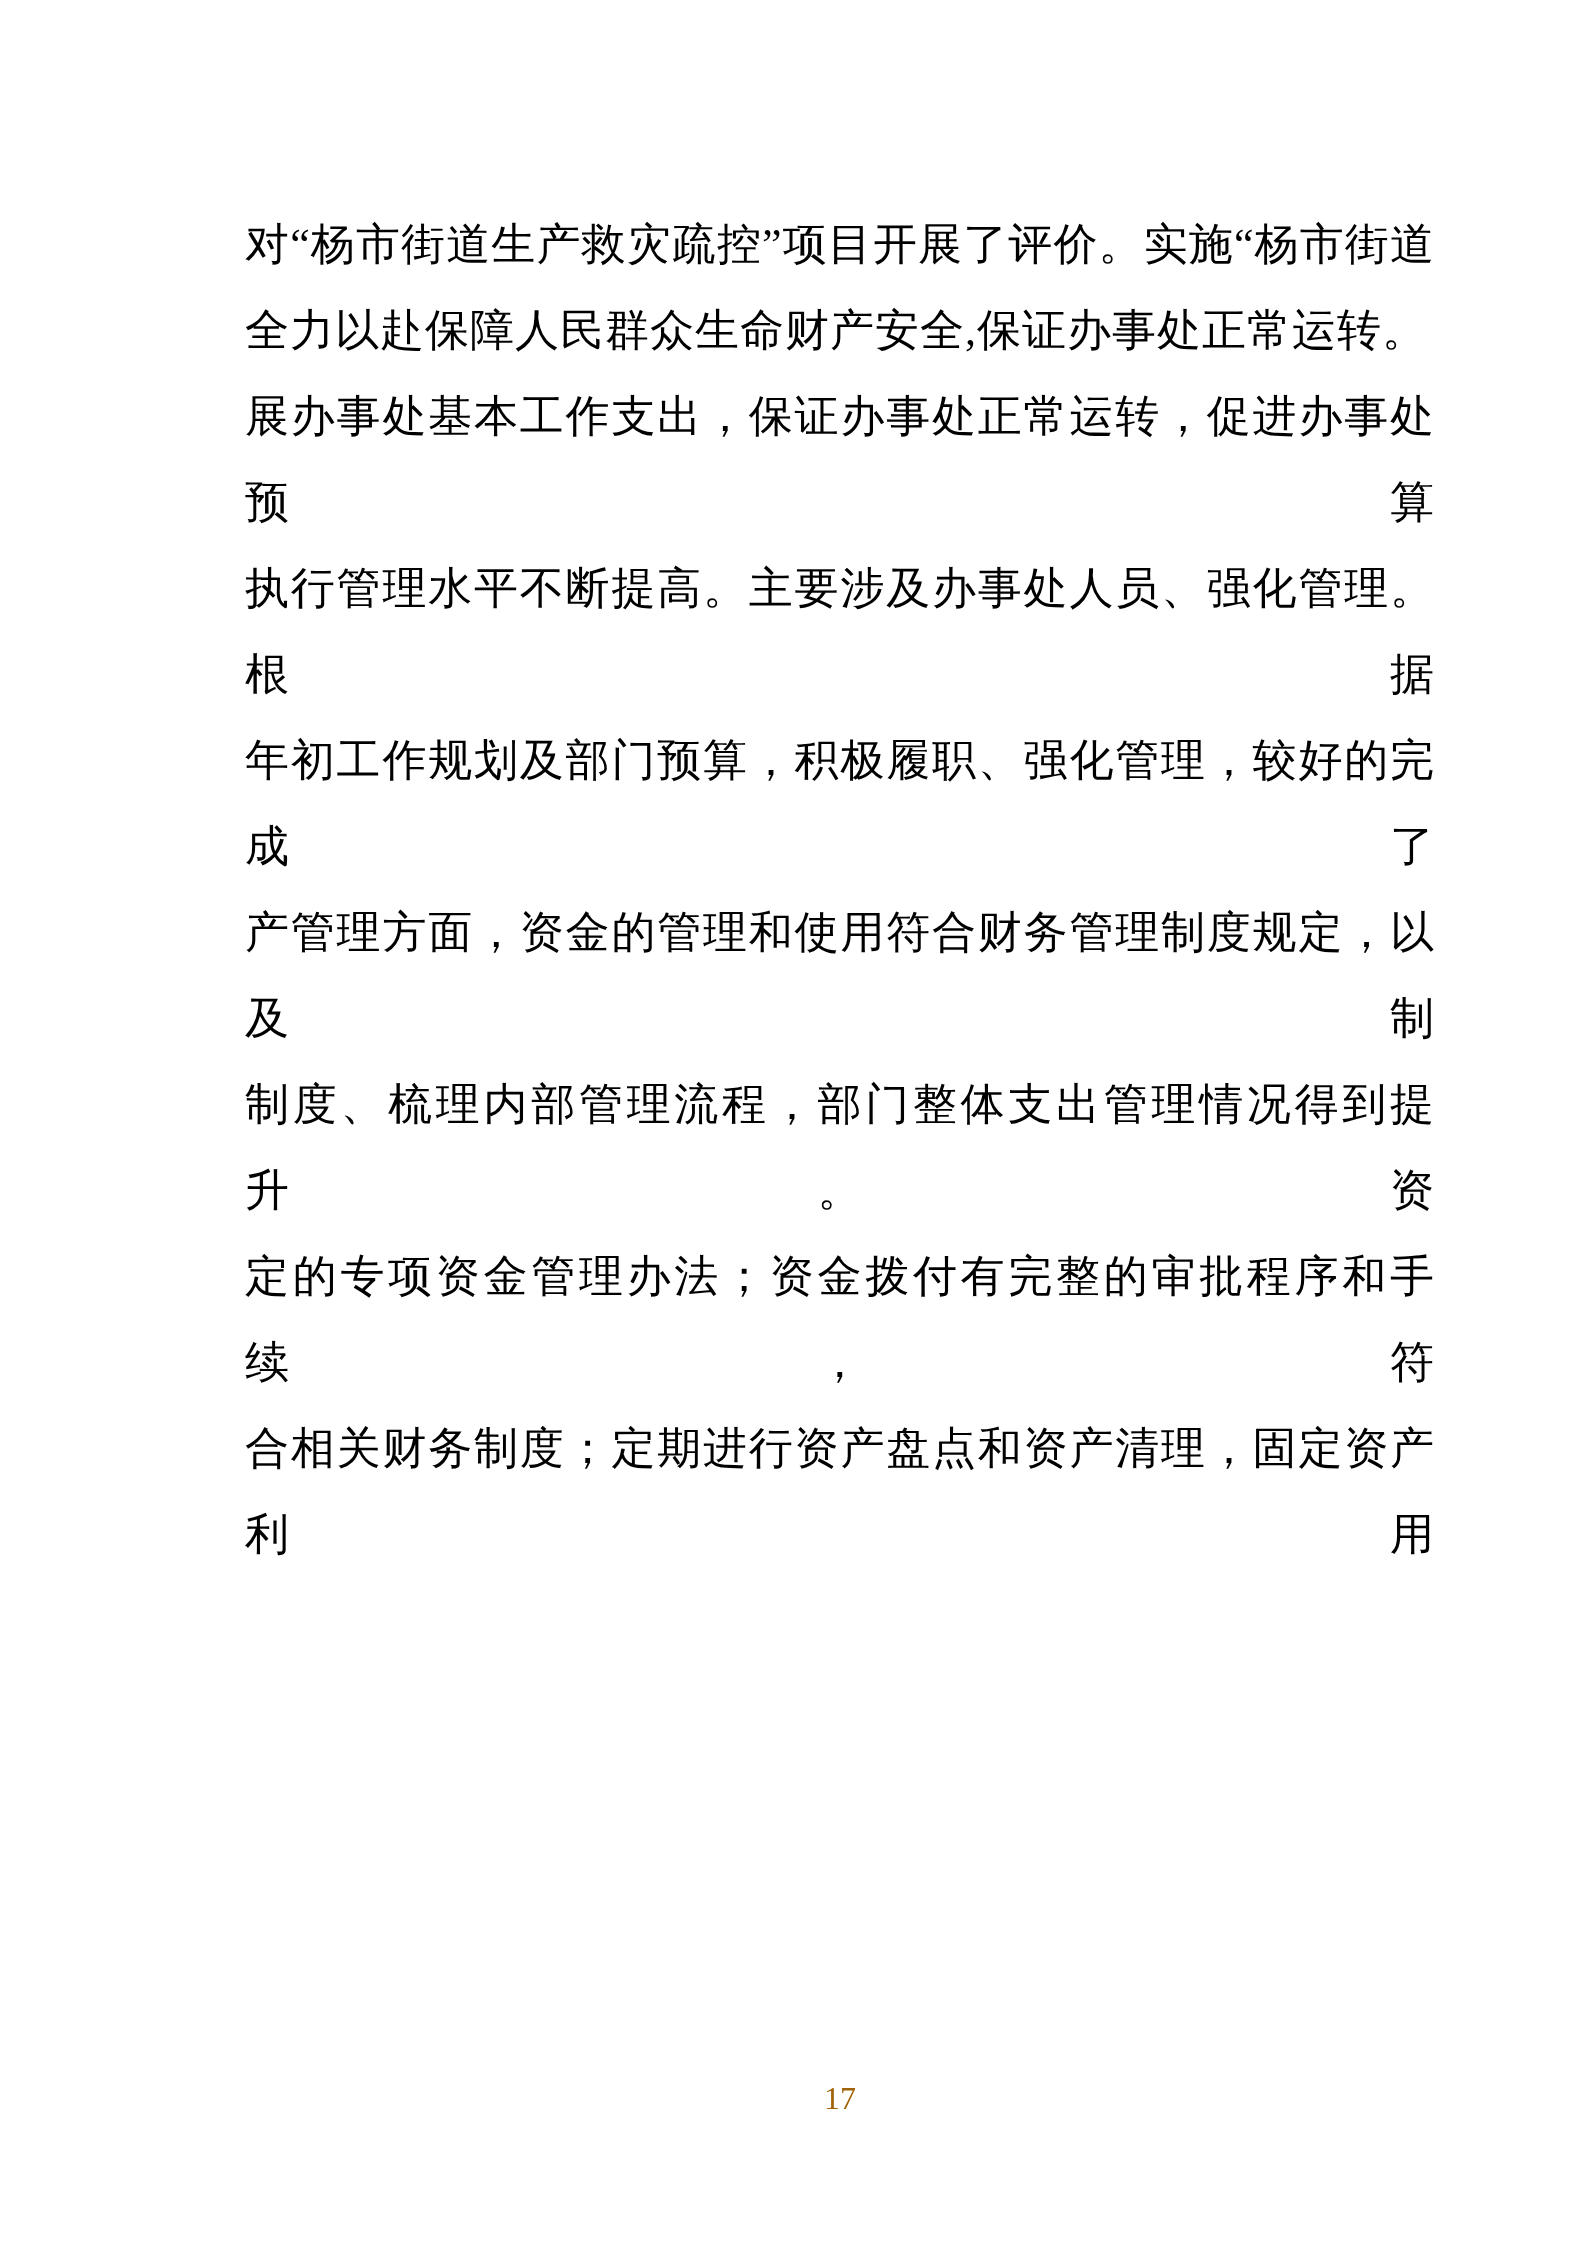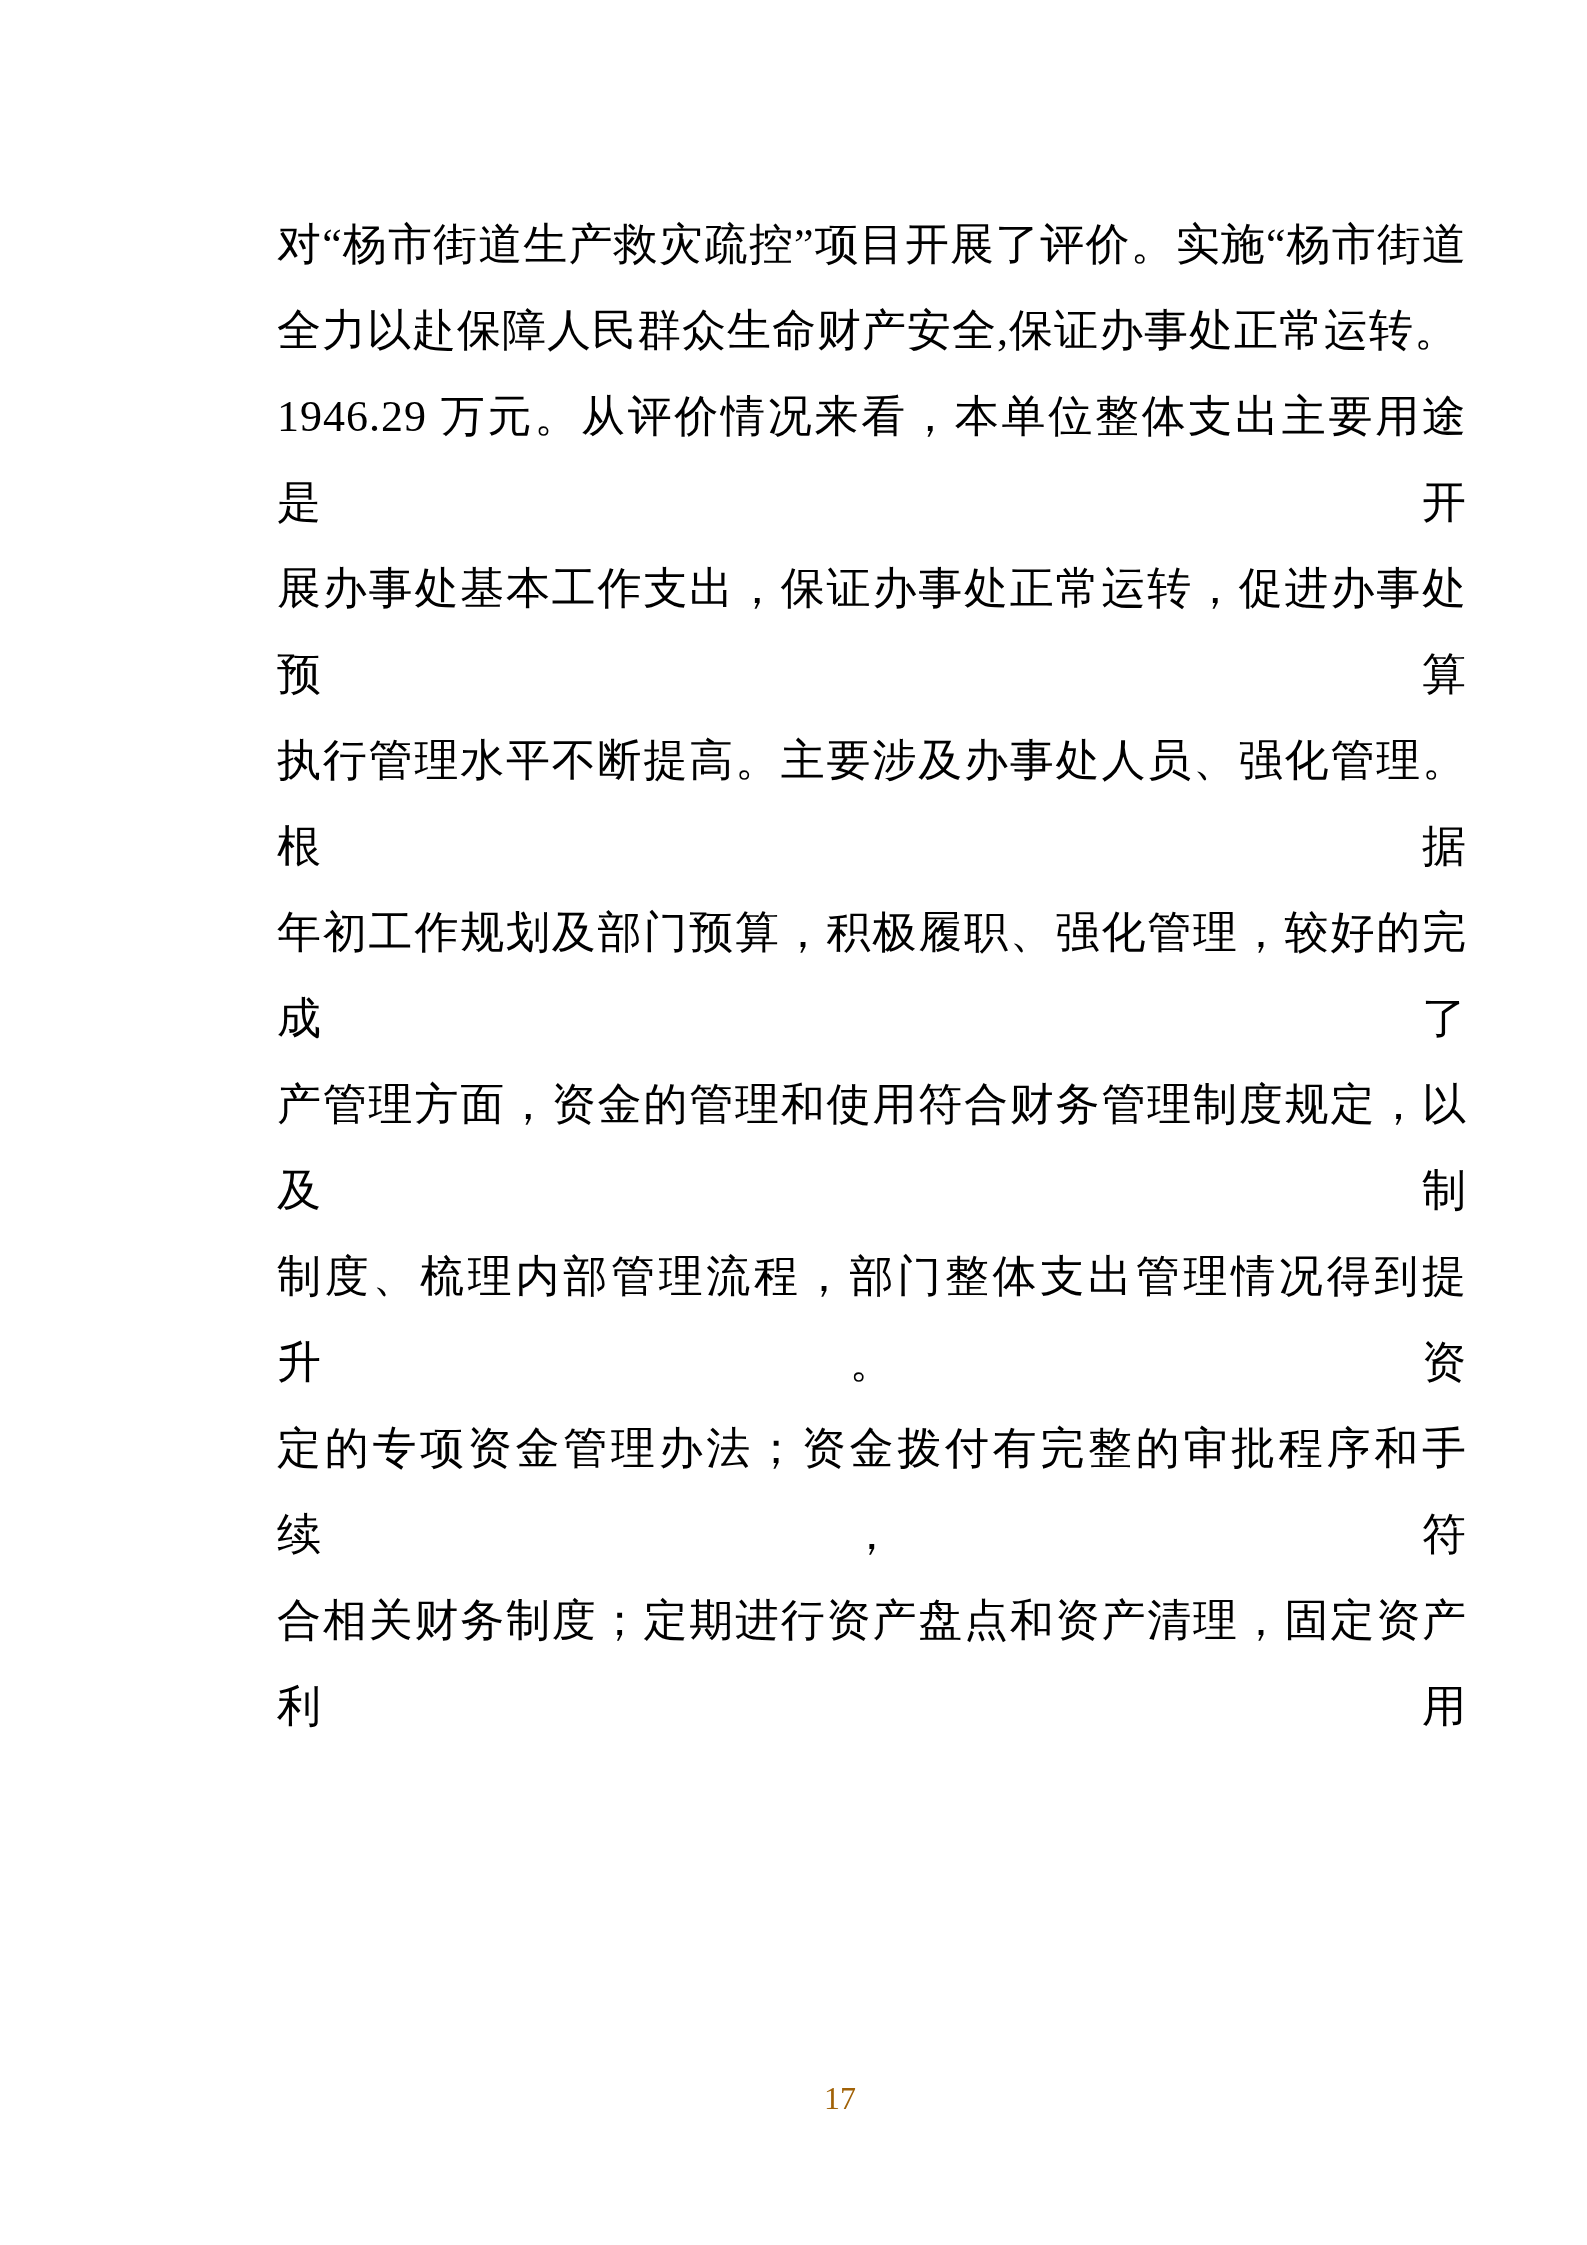--- a/index.html
+++ b/index.html
@@ -23,21 +23,20 @@
     width: 1190px;
     font-size: 44px;
     line-height: 86px;
     letter-spacing: 1px;
     text-align: justify;
     text-align-last: left;
   }
   .ln {
     width: 100%;
     white-space: nowrap;
-    margin-left: 32px;
   }
   .ln.fill {
     white-space: normal;
     text-align: justify;
     text-align-last: justify;
   }
   .ln.indent {
     text-indent: 88px;
   }
   .page-number {
@@ -52,21 +51,20 @@
   }
 </style>
 </head>
 <body>
 
 <div class="page">
 
   <div class="text-block">
     <div class="ln fill">对“杨市街道生产救灾疏控”项目开展了评价。实施“杨市街道</div>
     <div class="ln">全力以赴保障人民群众生命财产安全,保证办事处正常运转。</div>
-    <div class="ln fill">1946.29 万元。从评价情况来看，本单位整体支出主要用途是开</div>
     <div class="ln fill">展办事处基本工作支出，保证办事处正常运转，促进办事处预算</div>
     <div class="ln fill">执行管理水平不断提高。主要涉及办事处人员、强化管理。根据</div>
     <div class="ln fill">年初工作规划及部门预算，积极履职、强化管理，较好的完成了</div>
     <div class="ln fill">产管理方面，资金的管理和使用符合财务管理制度规定，以及制</div>
     <div class="ln fill">制度、梳理内部管理流程，部门整体支出管理情况得到提升。资</div>
     <div class="ln fill">定的专项资金管理办法；资金拨付有完整的审批程序和手续，符</div>
     <div class="ln fill">合相关财务制度；定期进行资产盘点和资产清理，固定资产利用</div>
 
   </div>
 

